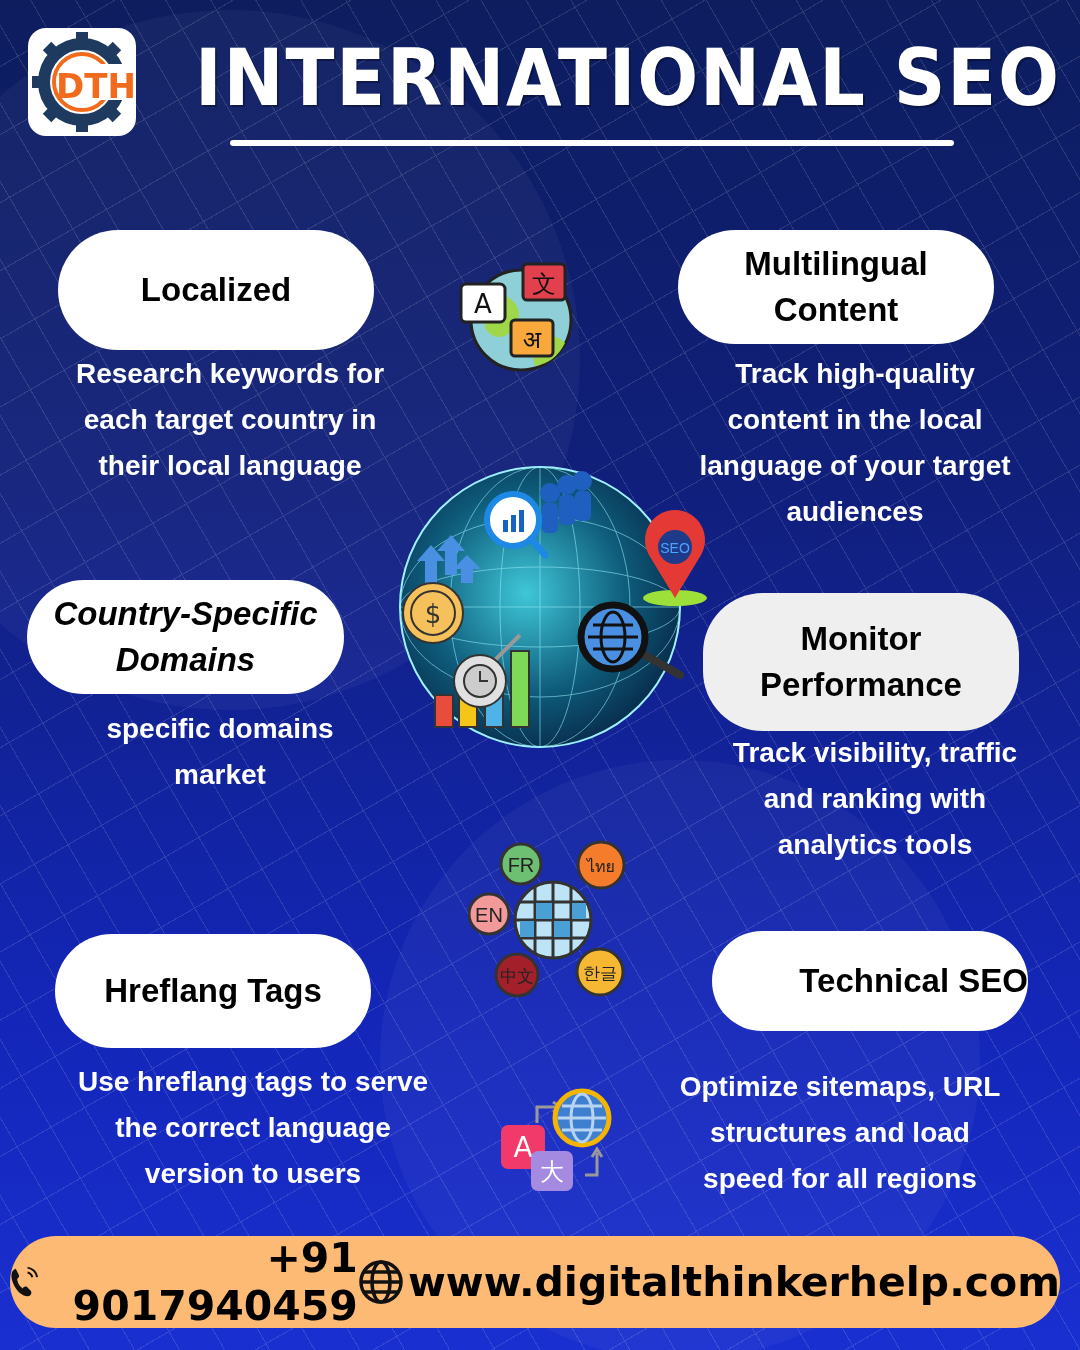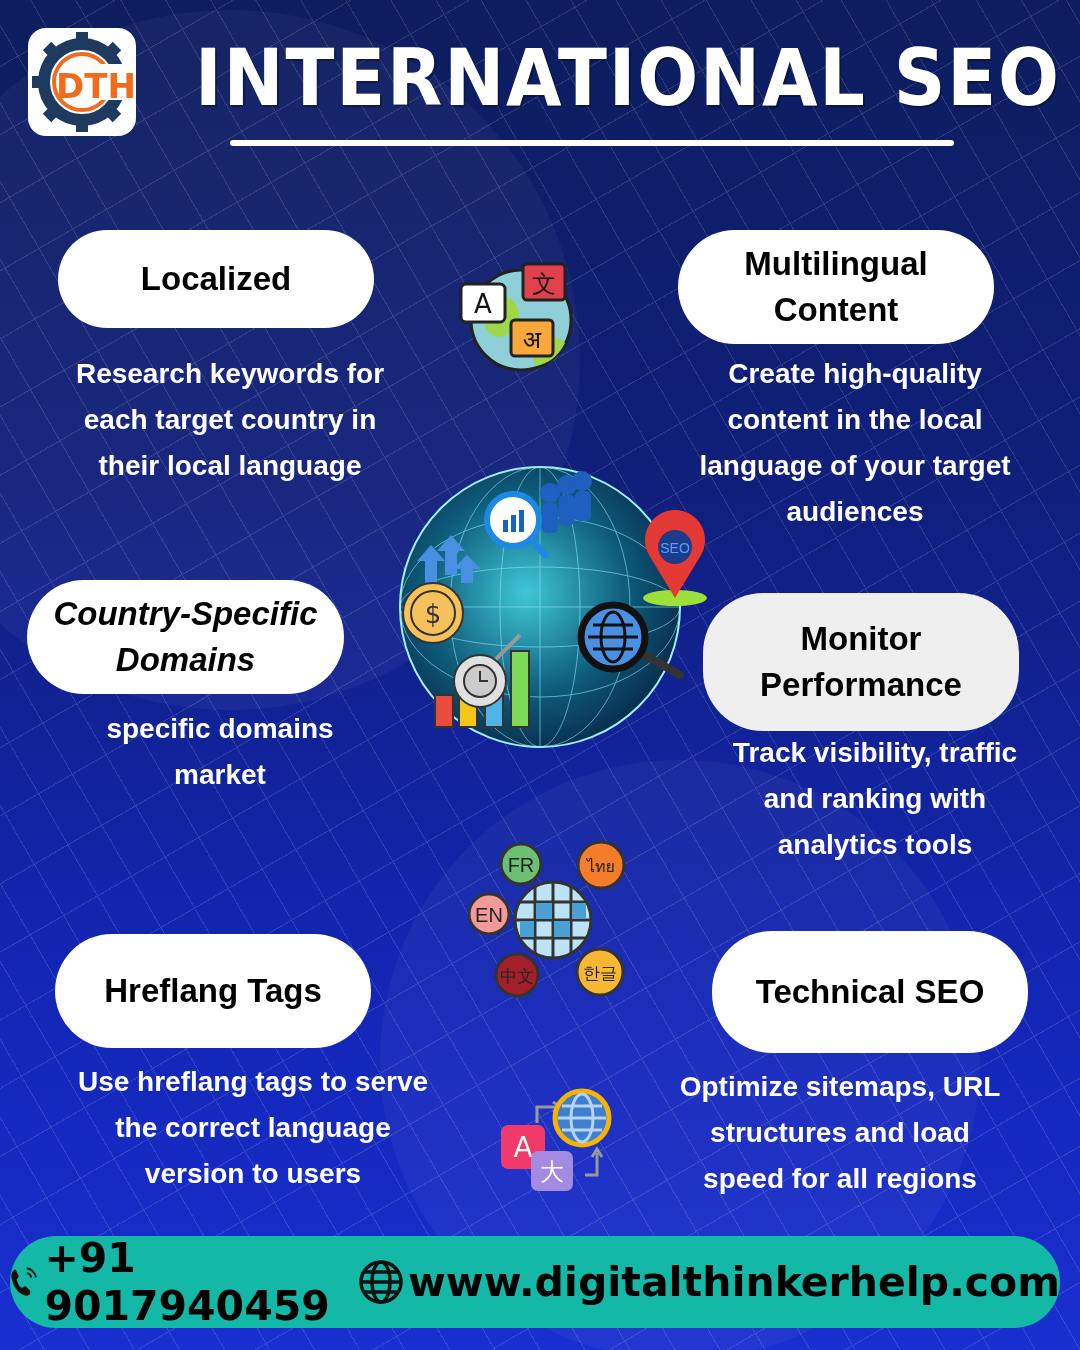--- a/index.html
+++ b/index.html
@@ -13,23 +13,23 @@
   .logo{position:absolute;left:28px;top:28px;width:108px;height:108px;background:#fff;border-radius:18px;overflow:hidden;}
   .title{position:absolute;left:195px;top:28px;width:800px;height:100px;color:#fff;
     font-family:"DejaVu Sans",sans-serif;font-weight:bold;font-size:78px;letter-spacing:2px;line-height:100px;
     text-shadow:2px 2px 0 rgba(0,0,0,.3);transform:scaleX(.92);transform-origin:left center;white-space:nowrap;}
   .underline{position:absolute;left:230px;top:140px;width:724px;height:6px;background:#fff;border-radius:3px;}
   .pill{position:absolute;background:#fff;border-radius:60px;display:flex;align-items:center;justify-content:center;
     text-align:center;color:#000;font-weight:bold;font-size:33px;line-height:46px;}
   .pill.grey{background:#efefef;}
   .desc{position:absolute;color:#fff;font-weight:bold;font-size:28px;line-height:46px;text-align:center;}
   .icon{position:absolute;}
-  .contact{position:absolute;left:10px;top:1236px;width:1050px;height:92px;background:#14b8a6;border-radius:46px;
-    display:flex;align-items:center;justify-content:center;gap:16px;color:#000;font-weight:bold;font-size:41px;
-    font-family:"DejaVu Sans",sans-serif;}
+  .contact{position:absolute;left:10px;top:1236px;width:1050px;height:92px;background:#fdba74;border-radius:46px;
+    display:flex;align-items:center;justify-content:center;color:#000;font-weight:bold;font-size:41px;
+    font-family:"DejaVu Sans",sans-serif;text-align:right;}
   .contact .grp{display:flex;align-items:center;gap:4px;}
 </style>
 </head>
 <body>
 
 <div class="bgpat"></div>
 <div class="arc" style="left:-120px;top:10px;width:700px;height:700px;"></div>
 <div class="arc" style="left:380px;top:760px;width:600px;height:600px;"></div>
 
 <div class="logo">
@@ -46,39 +46,39 @@
     <circle cx="54" cy="54" r="38" fill="none" stroke="#1e3a5f" stroke-width="12"></circle>
     <circle cx="54" cy="54" r="28" fill="#fff" stroke="#f26a1b" stroke-width="4"></circle>
     <rect x="54" y="36" width="56" height="36" fill="#fff"></rect>
     <text x="28" y="70" font-family="DejaVu Sans" font-weight="bold" font-size="34" fill="#f26a1b">DTH</text>
   </svg>
 </div>
 
 <div class="title">INTERNATIONAL SEO</div>
 <div class="underline"></div>
 
-<div class="pill" style="left:58px;top:230px;width:316px;height:98px;">
+<div class="pill" style="left:58px;top:230px;width:316px;height:120px;">
   <div>
       <div>Localized</div>
     </div>
 </div>
 <div class="desc" style="left:20px;top:351px;width:420px;">
   <div>Research keywords for</div>
     <div>each target country in</div>
     <div>their local language</div>
 </div>
 
 <div class="pill" style="left:678px;top:230px;width:316px;height:114px;">
   <div>
       <div>Multilingual</div>
       <div>Content</div>
     </div>
 </div>
 <div class="desc" style="left:660px;top:351px;width:390px;">
-  <div>Create high-quality</div>
+  <div>Track high-quality</div>
     <div>content in the local</div>
     <div>language of your target</div>
     <div>audiences</div>
 </div>
 
 <div class="pill" style="left:27px;top:580px;width:317px;height:114px;font-style:italic;">
   <div>
       <div>Country-Specific</div>
       <div>Domains</div>
     </div>
@@ -102,21 +102,21 @@
 
 <div class="pill" style="left:55px;top:934px;width:316px;height:114px;">
   <div>Hreflang Tags</div>
 </div>
 <div class="desc" style="left:30px;top:1059px;width:446px;">
   <div>Use hreflang tags to serve</div>
     <div>the correct language</div>
     <div>version to users</div>
 </div>
 
-<div class="pill" style="left:712px;top:931px;width:316px;height:122px;">
+<div class="pill" style="left:712px;top:931px;width:316px;height:100px;justify-content:flex-end;">
   <div>Technical SEO</div>
 </div>
 <div class="desc" style="left:640px;top:1064px;width:400px;">
   <div>Optimize sitemaps, URL</div>
     <div>structures and load</div>
     <div>speed for all regions</div>
 </div>
 
 <svg class="icon" style="left:455px;top:258px;" width="130" height="120" viewBox="0 0 130 120">
   <circle cx="66" cy="62" r="50" fill="#8fd0d8" stroke="#222" stroke-width="3"></circle>

